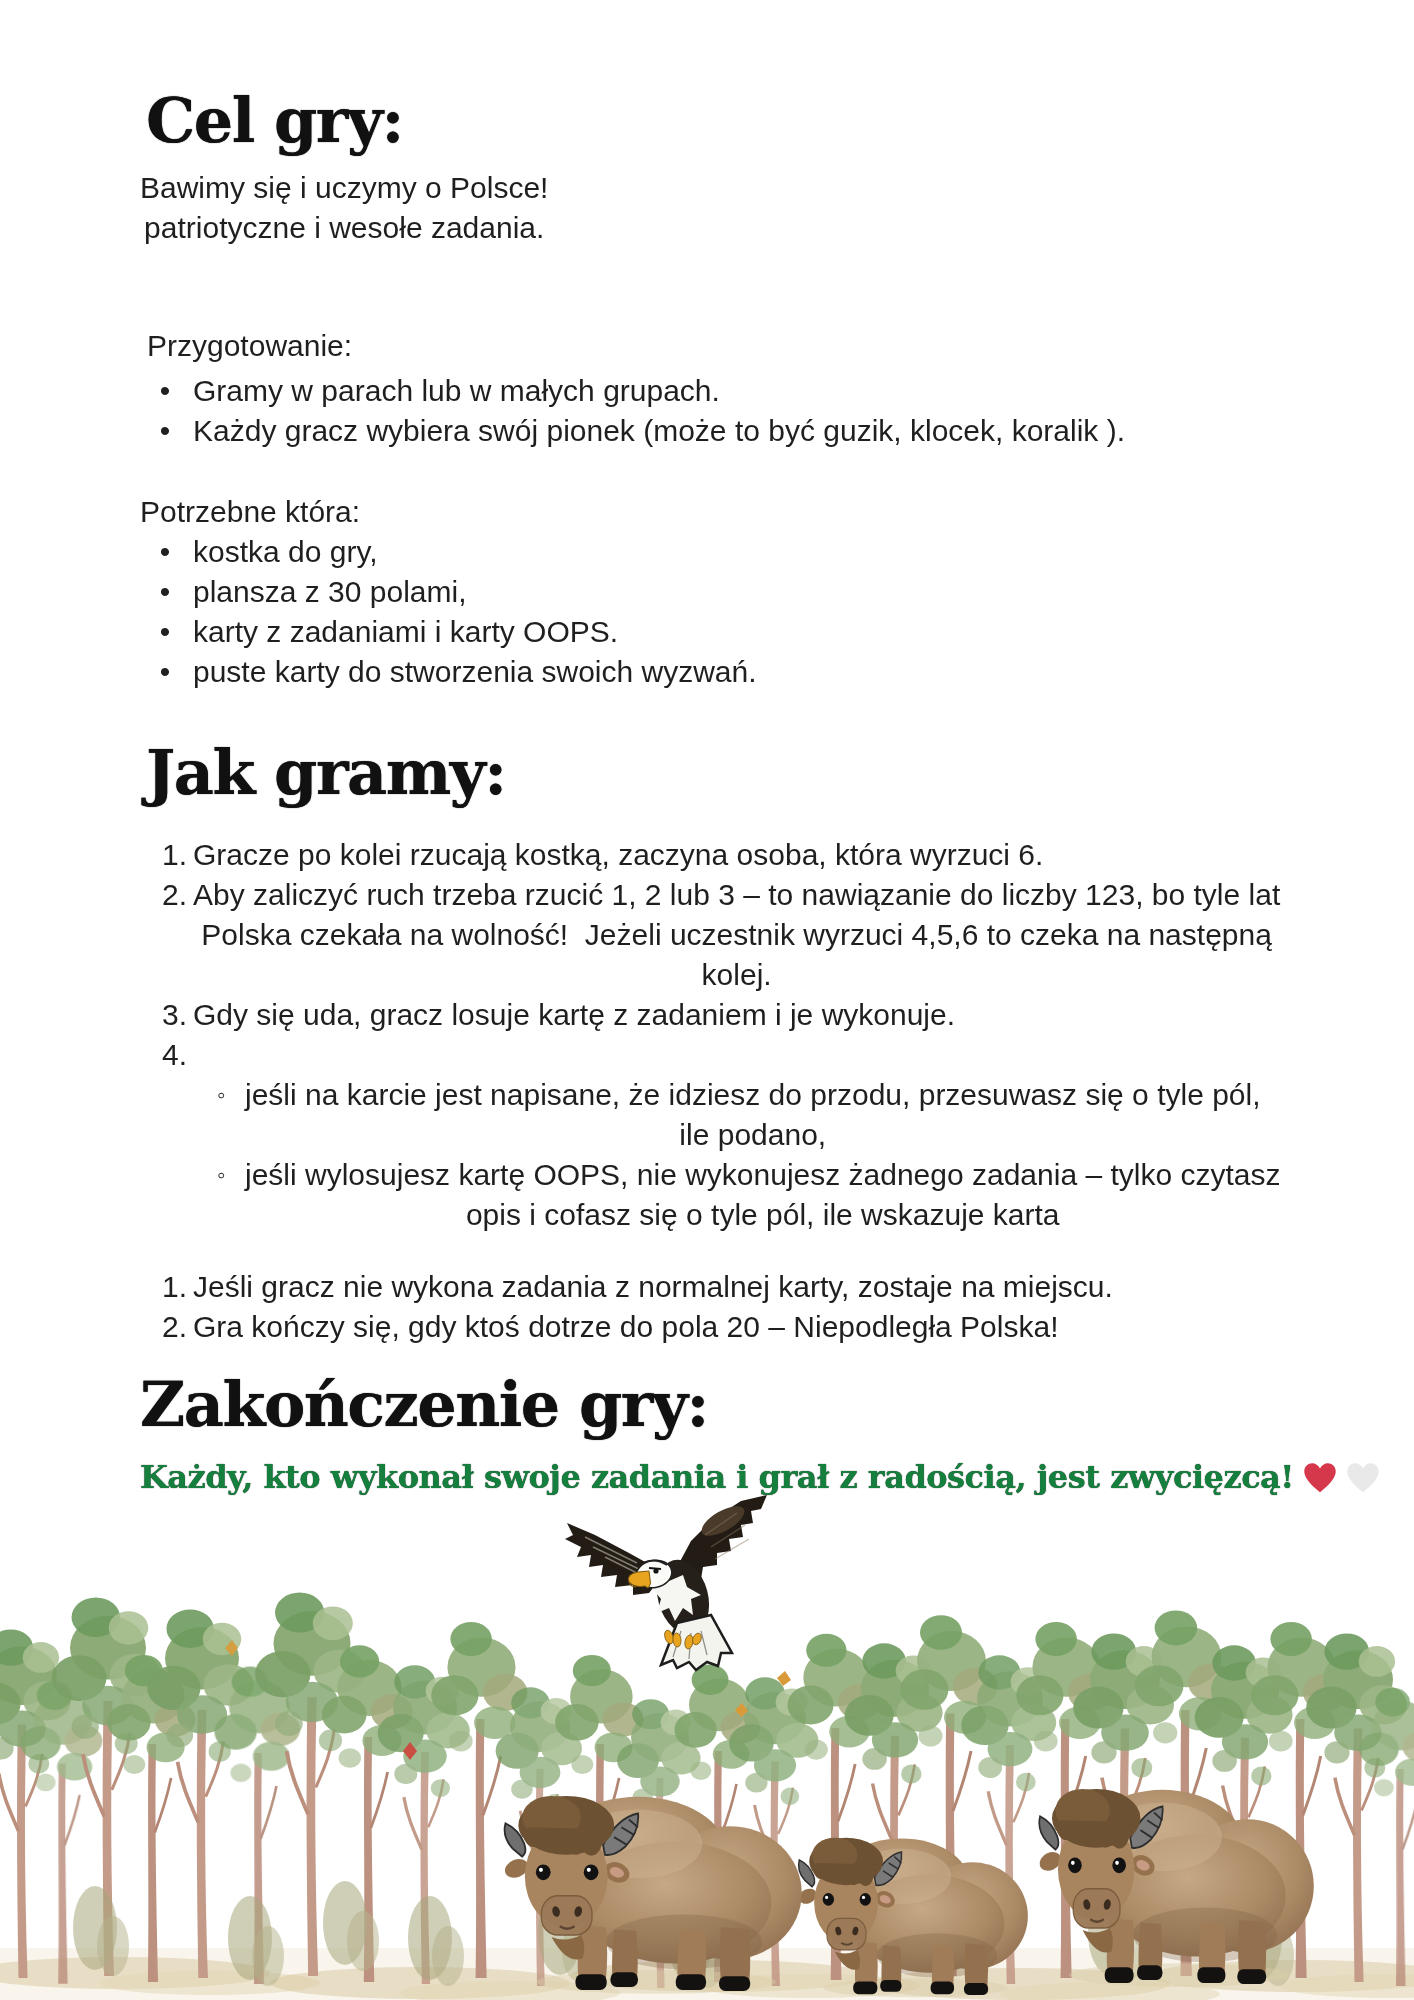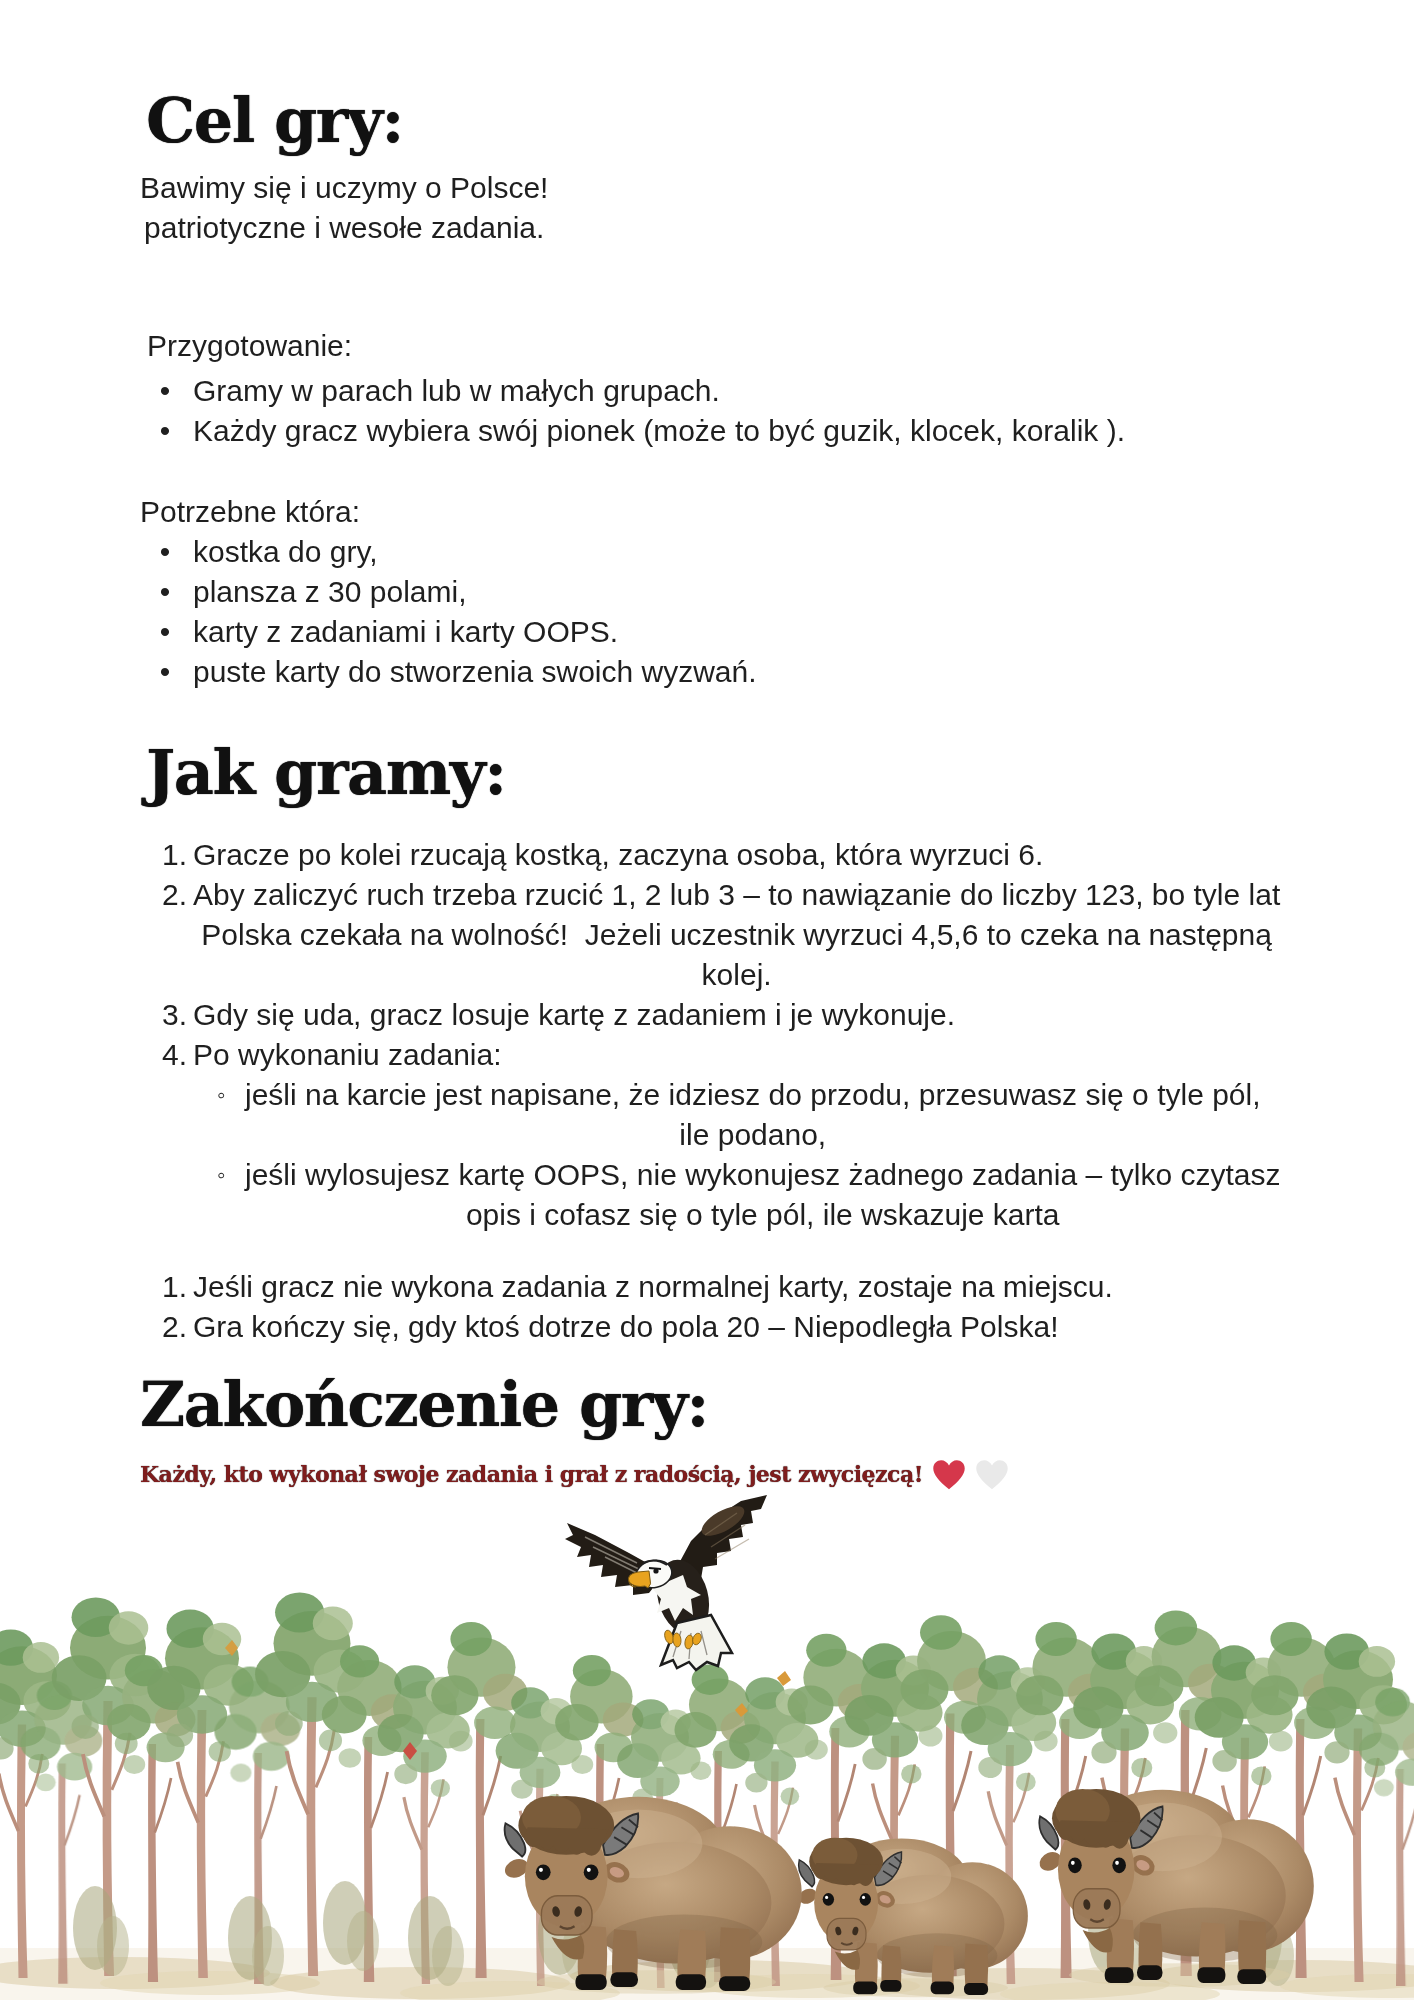--- a/index.html
+++ b/index.html
@@ -8,22 +8,22 @@
   .abs{position:absolute;}
   .body-text{font-size:30px;line-height:40px;color:#1f1f1f;}
   .line{display:block;white-space:pre;text-align:center;}
   .display{font-family:"DejaVu Serif",serif;font-weight:700;color:#111;
            letter-spacing:-1.5px;text-shadow:0 0 1px #111;}
   h1,h2,h3{margin:0;font-size:62px;line-height:54px;}
   .bullet-row,.num-row,.sub-row{display:flex;align-items:flex-start;}
   .bullet-row .marker{flex:0 0 14px;margin-right:21px;text-align:center;}
   .num-row .num{flex:0 0 31px;}
   .sub-row .marker{flex:0 0 12px;margin-right:16px;font-size:24px;line-height:40px;}
-  .final-line{font-family:"DejaVu Serif",serif;font-weight:700;font-size:22px;
-              letter-spacing:-0.5px;color:#7f1d1d;text-shadow:0 0 1px #111;
+  .final-line{font-family:"DejaVu Serif",serif;font-weight:700;font-size:32px;
+              letter-spacing:-0.5px;color:#15803d;text-shadow:0 0 1px #111;
               display:flex;align-items:center;}
   .final-line .heart{margin-left:9px;transform:translateY(1px);}
   svg{display:block;}
 </style>
 </head>
 <body>
 
 <h1 class="abs display" style="left:146px;top:94px;">Cel gry:</h1>
 
 <div class="abs body-text" style="left:140px;top:168px;">
@@ -83,23 +83,20 @@
     </span>
   </div>
   <div class="num-row">
     <span class="num">3.</span>
     <span>
         <span class="line">Gdy się uda, gracz losuje kartę z zadaniem i je wykonuje.</span>
       </span>
   </div>
   <div class="num-row">
     <span class="num">4.</span>
-    <span>
-        <span class="line">Po wykonaniu zadania:</span>
-      </span>
   </div>
 </div>
 
 <div class="abs body-text" style="left:217px;top:1075px;">
   <div class="sub-row">
     <span class="marker">◦</span>
     <span>
       <span class="line">jeśli na karcie jest napisane, że idziesz do przodu, przesuwasz się o tyle pól,</span>
       <span class="line">ile podano,</span>
     </span>

